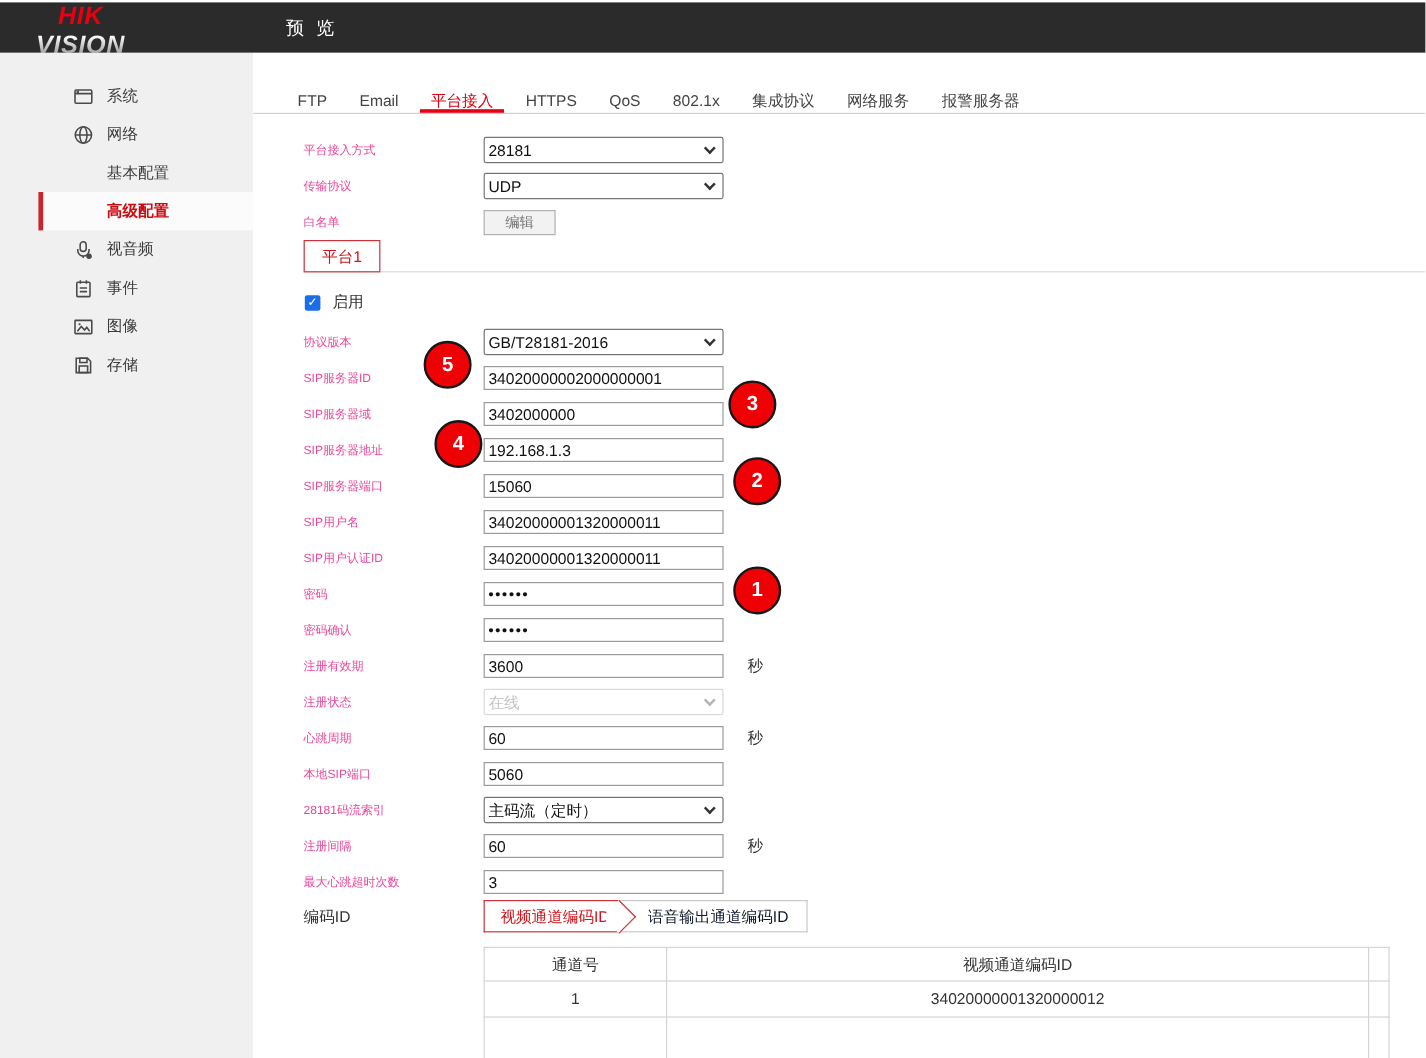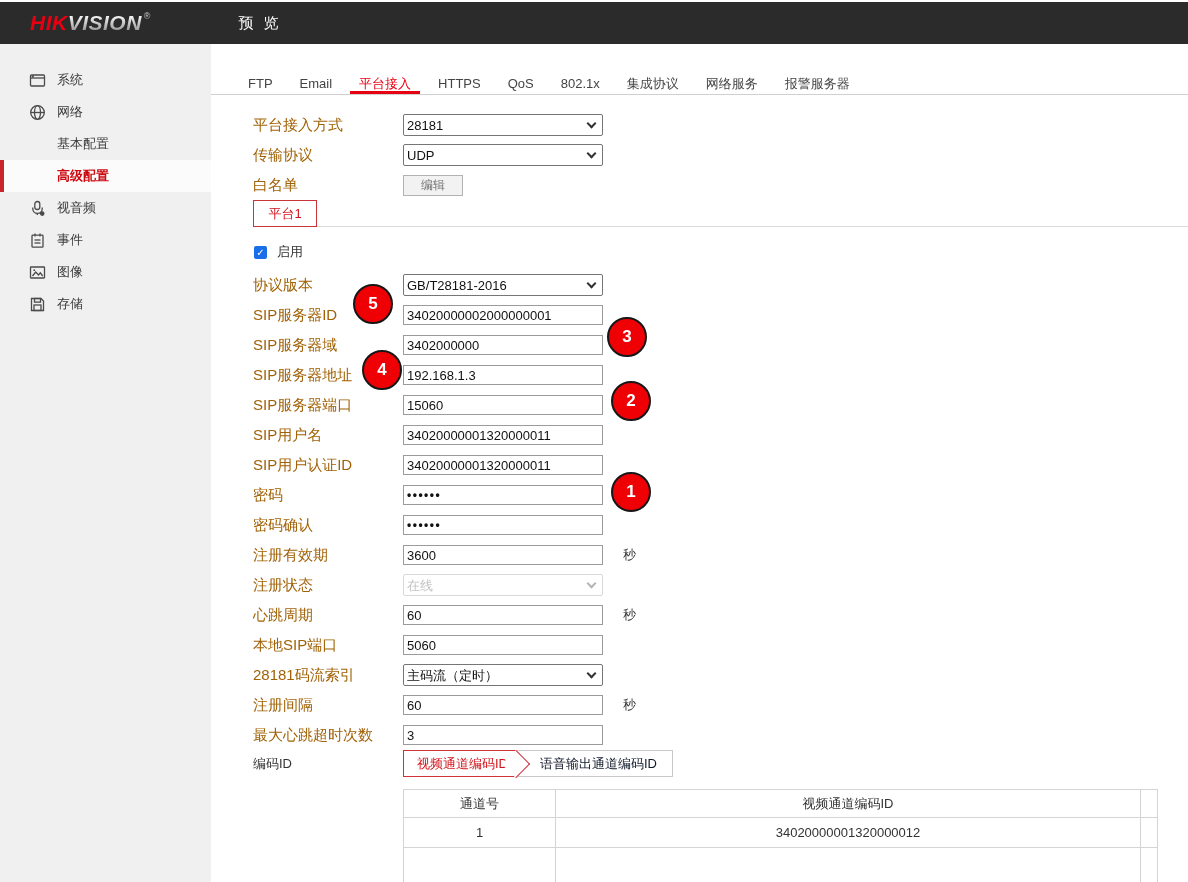--- a/index.html
+++ b/index.html
@@ -4,34 +4,34 @@
 <style>
   * { margin:0; padding:0; box-sizing:border-box; }
   html,body { width:1188px; height:882px; background:#fff; overflow:hidden;
     font-family:"Liberation Sans","DejaVu Sans",sans-serif; }
   body { position:relative; }
 
   
   .topbar { position:absolute; top:2px; left:0; width:1188px; height:42px;
     background:var(--header-bg,#2b2b2b); }
   .logo { position:absolute; left:30px; top:0; height:42px; display:flex;
-    align-items:center; font-style:italic; font-weight:800; font-size:21px; letter-spacing:.5px; }
+    align-items:center; font-style:italic; font-weight:800; font-size:21px; letter-spacing:.5px;flex-direction:column; }
   .logo .hik { color:var(--brand-red,#e60012); }
   .logo .vision { background:linear-gradient(180deg,#ffffff 15%,#8d8d8d 90%);
     -webkit-background-clip:text; background-clip:text; color:transparent; }
   .logo .reg { color:#c8c8c8; font-size:9px; font-style:normal; font-weight:400;
     align-self:flex-start; margin-top:9px; margin-left:2px; }
   .topnav { position:absolute; left:199px; top:0; height:42px; display:flex;gap:24px; }
   .topnav .ttab { width:122px; height:42px; display:flex; align-items:center;
     justify-content:center; color:#fff; font-size:15px; letter-spacing:3px; cursor:pointer; }
   .topnav .ttab.active { background:var(--brand-red,#e60012); }
 
   
   .sidebar { position:absolute; left:0; top:44px; width:211px; bottom:0;
-    background:var(--sidebar-bg,#f0f0f0); padding-top:20px; }
+    background:var(--sidebar-bg,#f0f0f0); padding-top:20px;padding-left:32px; }
   .side-item { height:32px; display:flex; align-items:center; padding-left:29px;
     font-size:13px; color:#3c3c3c; cursor:pointer; }
   .side-item .side-icon { width:17px; height:17px; margin-right:11px; flex:0 0 17px; }
   .side-icon svg { width:17px; height:17px; display:block; }
   .side-icon svg * { stroke:#4a4a4a; stroke-width:1.3; fill:none; }
   .side-icon svg .fill { fill:#4a4a4a; stroke:none; }
   .side-item.sub { padding-left:57px; }
   .side-item.active { background:#fbfbfb; border-left:4px solid #c9252c;
     padding-left:53px; color:var(--selected-red,#cc0a10); font-weight:700; }
 
@@ -40,21 +40,21 @@
   .subtabs { height:51px; border-bottom:1px solid #d0d0d0; display:flex;
     align-items:stretch; padding-left:30px; }
   .subtabs .tab { display:flex; align-items:center; padding:0 7px; margin-right:13px;
     font-size:13px; color:#444; cursor:pointer; position:relative;margin-top:29px; }
   .subtabs .tab.active { color:var(--brand-red,#e60012); }
   .subtabs .tab.active::after { content:""; position:absolute; left:-2px; right:-2px;
     bottom:0; height:3px; background:var(--brand-red,#e60012); }
 
   .form { padding:15px 0 0 42px; position:relative; }
   .frow { height:30px; display:flex; align-items:center; }
-  .frow .flabel { width:150px; font-size:15px; color:#a16207; flex:0 0 150px; }
+  .frow .flabel { width:150px; font-size:10px; color:#ec4899; flex:0 0 150px; }
   .txt { width:200px; height:20px; border:1px solid #9b9b9b; background:#fff;
     font-size:13px; padding:0 3px; font-family:inherit; color:#111; }
   .txt.pwd { font-weight:700; font-size:12px; letter-spacing:1.5px; }
   .selwrap { position:relative; width:200px; height:22px; }
   .selwrap select { width:200px; height:22px; border:1px solid #767676; background:#fff;
     font-size:13px; padding:0 18px 0 3px; font-family:inherit; color:#111;
     appearance:none; -webkit-appearance:none; border-radius:2px; }
   .selwrap .chev { position:absolute; right:8px; top:6px; width:7px; height:7px;
     border-right:2px solid #333; border-bottom:2px solid #333;
     transform:rotate(45deg); pointer-events:none; }

